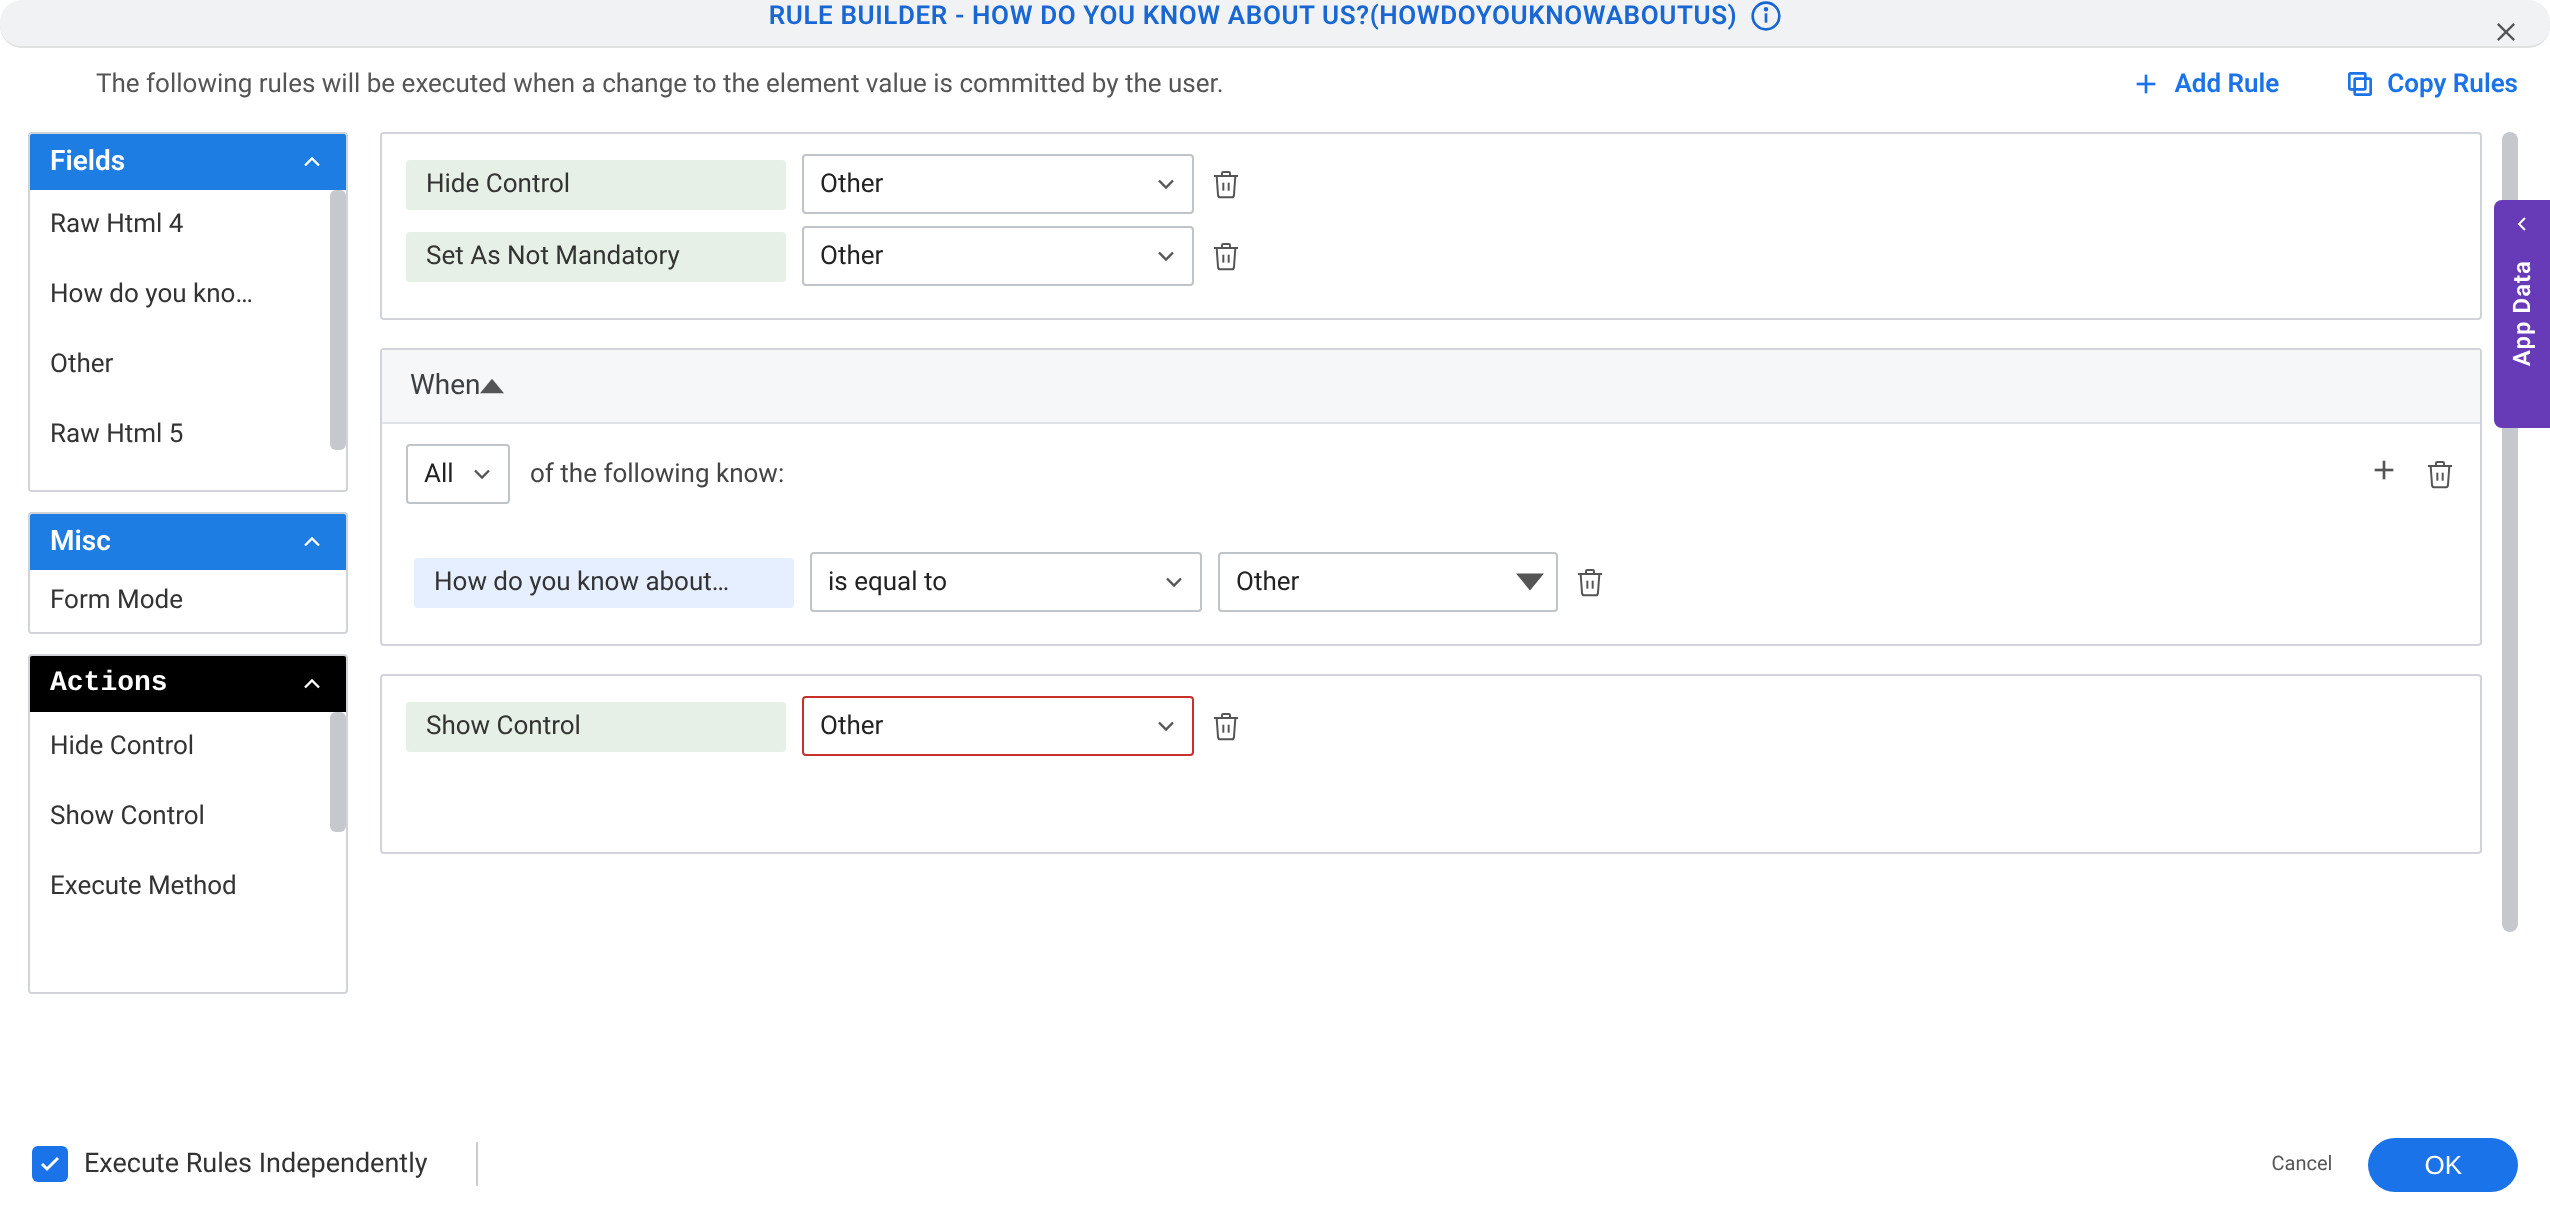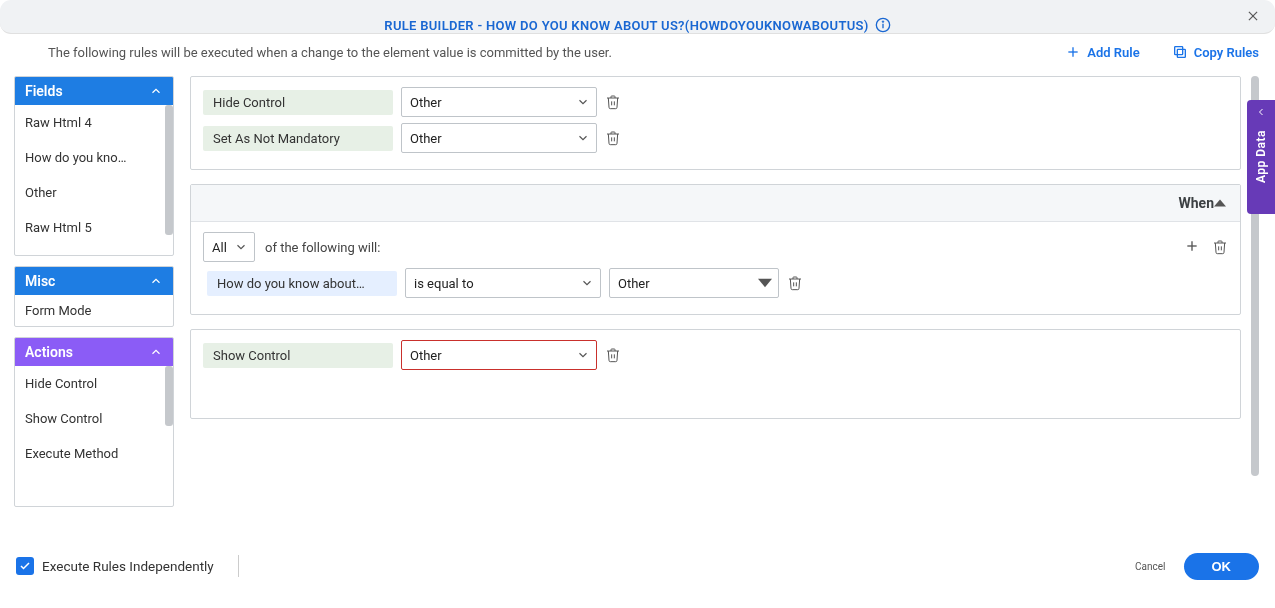--- a/index.html
+++ b/index.html
@@ -7,23 +7,23 @@
   body {
     font-family: -apple-system, BlinkMacSystemFont, "Segoe UI", Roboto, Arial, sans-serif;
     font-size: 14px;
     color: #333;
     background: #fff;
     overflow: hidden;
   }
   
   .header {
     background: #f0f2f4;
-    height: 34px;
+    height: 24px;
     display: flex;
-    align-items: flex-end;
+    align-items: flex-start;
     justify-content: center;
     position: relative;
     border-bottom: 1px solid #e0e0e0;
     border-radius: 11px;
   }
   .header-title {
     font-size: 13px;
     font-weight: 600;
     color: #1967d2;
     letter-spacing: 0.3px;
@@ -80,21 +80,21 @@
   }
   .panel-header {
     display:flex; align-items:center; justify-content:space-between;
     padding: 6px 10px;
     color:#fff;
     font-weight:600;
     font-size:14px;
     cursor:pointer;
   }
   .panel-header.blue { background:#1e7de3;text-align:right; }
-  .panel-header.green { background:#8b5cf6; }
+  .panel-header.green { background:#000000;font-family:Liberation Mono, monospace; }
   .panel-header svg { width:14px;height:14px; stroke:#fff; stroke-width:2; fill:none;}
   .panel-list { max-height:150px; overflow:auto; position:relative;}
   .panel-item {
     padding: 10px 10px;
     font-size:13px;
     color:#333;
     cursor:pointer;
     white-space:nowrap;
     overflow:hidden;
     text-overflow:ellipsis;
@@ -117,25 +117,25 @@
   .card {
     border:1px solid #d0d4d8;
     border-radius:2px;
     margin-bottom:14px;
     background:#fff;
   }
   .card-body {
     padding: 10px 12px;
   }
   .section-header{
-    display:flex; align-items:center; justify-content:flex-end;
+    display:flex; align-items:center; justify-content:flex-start;
     padding:10px 14px;
     border-bottom:1px solid #e0e3e7;
     background:#f5f7f9;
-    font-weight:700;
+    font-weight:400;
     color:#3c4043;
   }
   .section-header svg { width:12px;height:12px; fill:#555;}
   
   .cond-row { display:flex; align-items:center; gap:8px; margin-bottom:6px; flex-wrap:wrap;}
   .token {
     background:#e7f0e6;
     color:#333;
     padding: 5px 10px;
     border-radius:2px;
@@ -158,21 +158,21 @@
   }
   .dropdown svg{
     position:absolute; right:6px; top:50%; transform:translateY(-50%);
     width:14px;height:14px; stroke:#555; stroke-width:2; fill:none;
   }
   .dropdown.sm { min-width:52px; padding:4px 24px 4px 8px;}
   .dropdown.med { min-width:170px;}
   .dropdown.highlight { border:1.5px solid #c9302c; }
   .trash { width:16px;height:16px; cursor:pointer; }
   .trash svg { width:16px;height:16px; stroke:#555; fill:none; stroke-width:1.5;}
-  .addline { display:flex; align-items:center; gap:10px; margin-bottom:6px;}
+  .addline { display:flex; align-items:center; gap:10px; margin-bottom:24px;}
   .addline-text{ font-size:13px; color:#444;}
   .addline-actions{ margin-left:auto; display:flex; gap:12px; align-items:center;}
   .plus-btn svg{ width:16px;height:16px; stroke:#555; stroke-width:2; fill:none;}
   
   .main-scroll {
     position:absolute; right:16px; top:0; width:8px; height:100%; background:transparent;
   }
   .main-scroll .bar{
     position:absolute; left:0; width:8px; background:#c5c8cc; border-radius:4px;
     top:0; height:400px;
@@ -184,41 +184,41 @@
     font-weight:600; font-size:12px;
     display:flex; align-items:center; justify-content:center;
     border-radius:4px 0 0 4px;
     cursor:pointer;
     width:28px; height:114px;
   }
   .dock-label { writing-mode: vertical-rl; transform: rotate(180deg); letter-spacing:0.5px;}
   .dock svg { width:12px;height:12px; stroke:#fff; stroke-width:2; fill:none; position:absolute; top:6px;}
   
   .footer {
-    position:absolute; bottom:16px; left:0; right:0;
+    position:absolute; bottom:0; left:0; right:0;
     height:52px;
     display:flex; align-items:center;
     padding: 0 16px;
     background:#fff;
     gap: 12px;
   }
   .chk {
     display:flex; align-items:center; gap:8px;
     font-size:13.5px;
     color:#333;
   }
   .chkbox {
     width:18px;height:18px;border-radius:3px;background:#1a73e8;display:flex;align-items:center;justify-content:center;
   }
   .chkbox svg{width:12px;height:12px;stroke:#fff;stroke-width:3;fill:none;}
   .vdiv{ width:1px;height:22px;background:#ccc; margin:0 12px;}
   .footer-actions{margin-left:auto; display:flex; align-items:center; gap:18px;}
   .btn-ok{
     background:#1a73e8; color:#fff; border:none;
-    padding: 6px 28px; border-radius:16px; font-weight:700; font-size:13px; cursor:pointer;
+    padding: 6px 28px; border-radius:16px; font-weight:400; font-size:13px; cursor:pointer;
   }
   .btn-cancel{ color:#555; font-size:10px; cursor:pointer;}
 </style>
 </head>
 <body>
 
 <div class="header">
   <div class="header-title">
     <span>RULE BUILDER - HOW DO YOU KNOW ABOUT US?(HOWDOYOUKNOWABOUTUS)</span>
     <span class="info-icon-wrap">
@@ -358,21 +358,21 @@
             </svg>
         </div>
         <div class="card-body">
           <div class="addline">
             <div class="dropdown sm">
               <span>All</span>
               <svg viewBox="0 0 24 24">
                   <polyline points="6 9 12 15 18 9"></polyline>
                 </svg>
             </div>
-            <span class="addline-text">of the following will:</span>
+            <span class="addline-text">of the following know:</span>
             <div class="addline-actions">
               <span class="plus-btn">
                 <svg viewBox="0 0 24 24">
                     <line x1="12" y1="5" x2="12" y2="19"></line>
                     <line x1="5" y1="12" x2="19" y2="12"></line>
                   </svg>
               </span>
               <span class="trash">
                 <svg viewBox="0 0 24 24">
                     <polyline points="3 6 5 6 21 6"></polyline>

